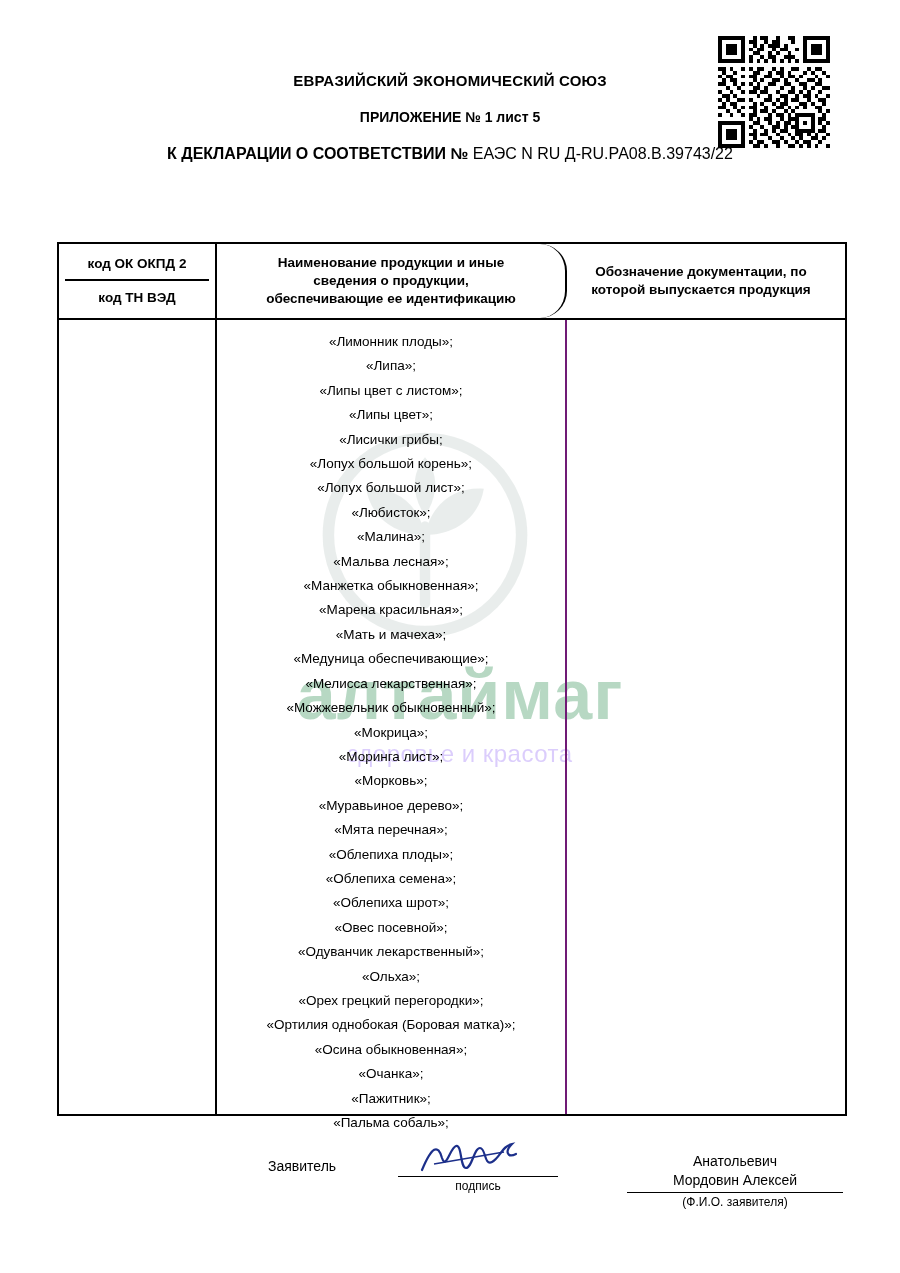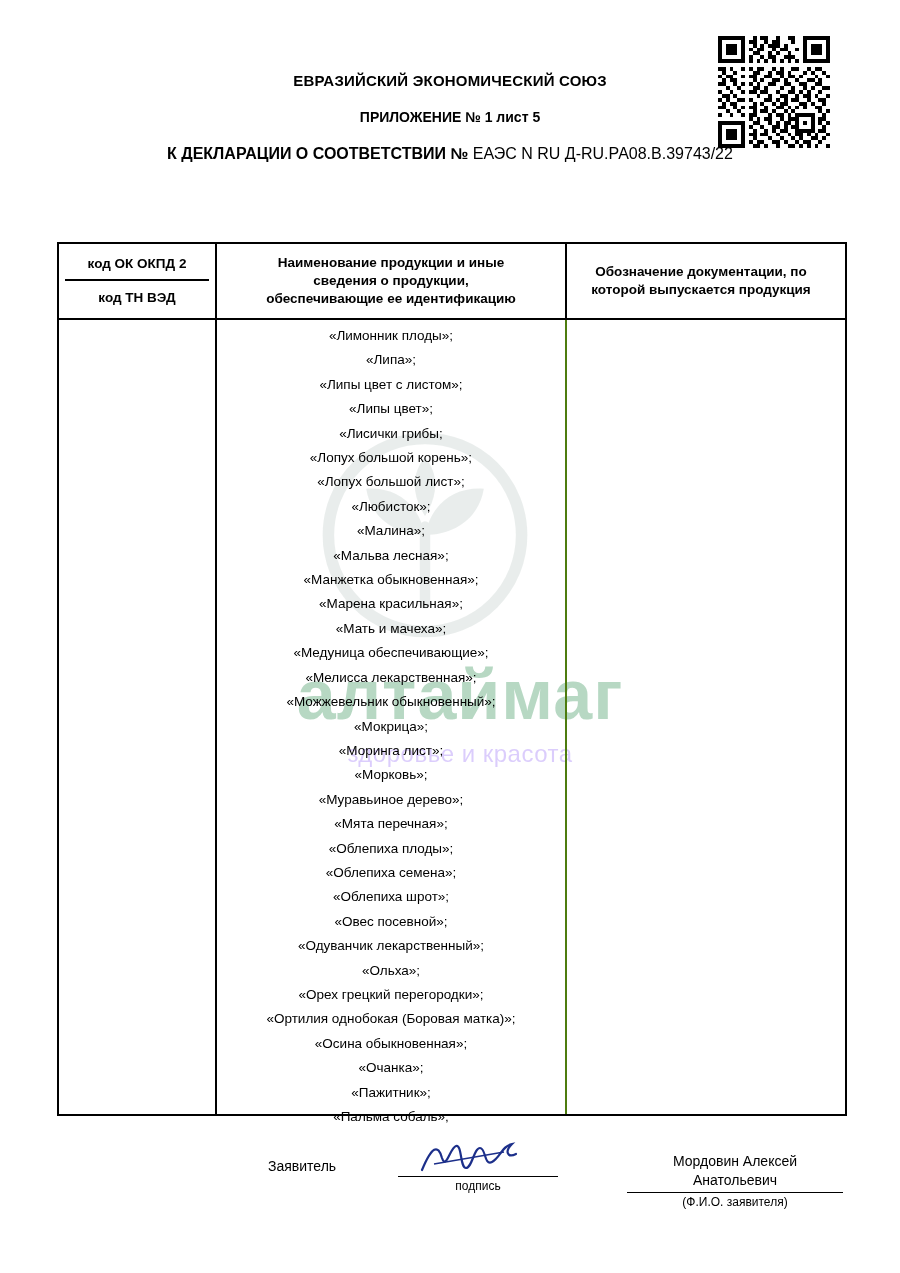--- a/index.html
+++ b/index.html
@@ -142,42 +142,43 @@
     border-bottom: 2px solid #000;
   }
   .th-col1 .sub2 {
     width: 100%;
     text-align: center;
     padding: 8px 0 0 0;
   }
   .th-col2 {
     width: 350px;
     border-right: 2px solid #000;
+    border-radius: 27px;
   }
   .th-col3 {
     width: 268px;
   }
 
   .tbody {
     display: flex;
     height: 794px;
     box-sizing: border-box;
   }
   .td {
     box-sizing: border-box;
     height: 100%;
   }
   .td-col1 {
     width: 158px;
     border-right: 2px solid #000;
   }
   .td-col2 {
     width: 350px;
-    border-right: 2px solid #4d7c0f;
-    padding: 4px 0 0 0;
+    border-right: 2px solid #701a75;
+    padding: 10px 0 0 0;
   }
   .td-col3 {
     width: 278px;
   }
   .prod-list {
     list-style: none;
     margin: 0;
     padding: 0;
   }
   .prod-list li {
@@ -579,20 +580,20 @@
       <div class="sign-scribble">
         <svg width="120" height="36" viewBox="0 0 120 36">
           <path d="M6 30 C 16 6, 22 4, 26 18 C 30 30, 34 8, 40 6 C 46 4, 44 28, 50 28 C 56 28, 58 8, 64 8 C 70 8, 68 26, 76 22 C 84 18, 86 6, 96 4 C 88 12, 92 18, 100 14" fill="none" stroke="#1c2f8a" stroke-width="2.2" stroke-linecap="round"></path>
           <path d="M18 24 L 88 12" fill="none" stroke="#1c2f8a" stroke-width="1.4"></path>
         </svg>
       </div>
       <div class="sign-rule"></div>
       <div class="sign-caption">подпись</div>
     </div>
     <div class="name-area">
+      <div class="name-line">Анатольевич</div>
       <div class="name-line">Мордовин Алексей</div>
-      <div class="name-line">Анатольевич</div>
       <div class="name-rule"></div>
       <div class="name-caption">(Ф.И.О. заявителя)</div>
     </div>
   </div>
 
 </div>
 
 </body></html>

